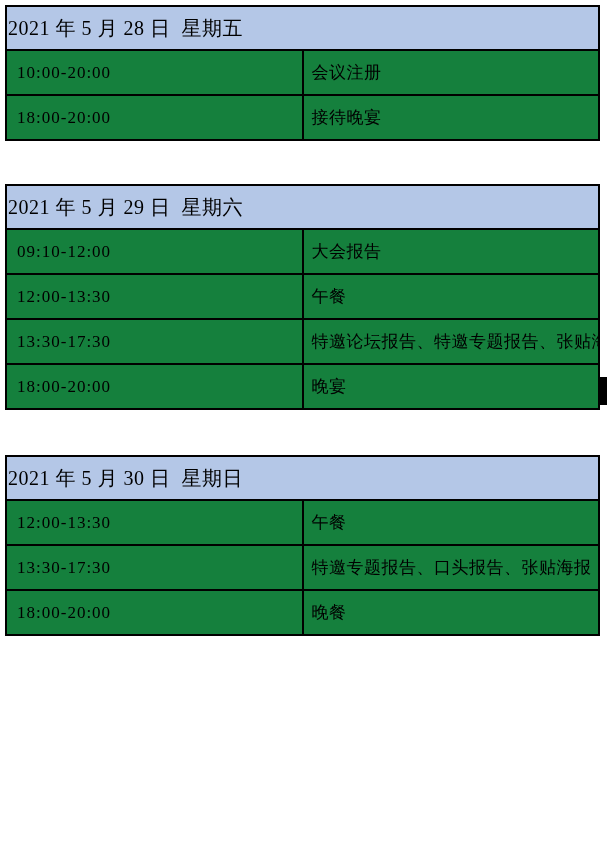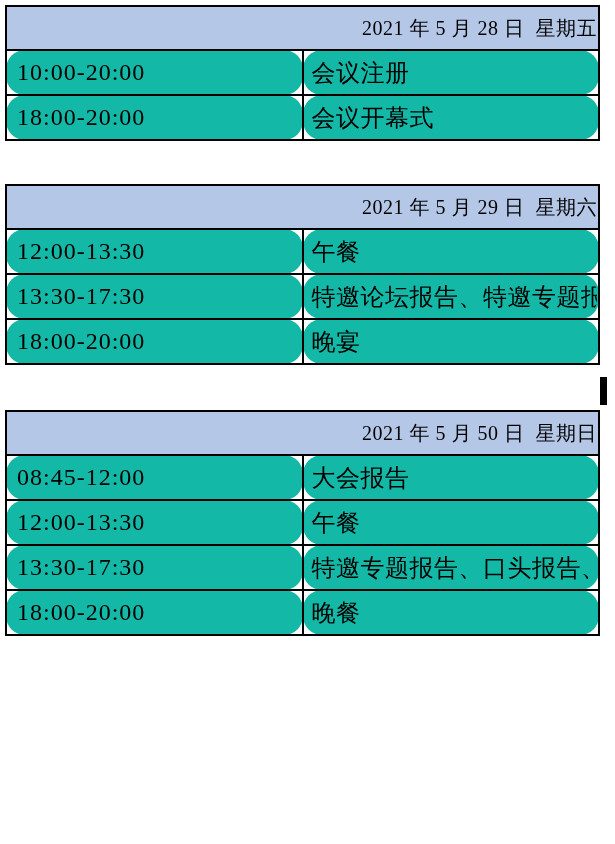--- a/index.html
+++ b/index.html
@@ -29,33 +29,32 @@
   #tables table.day-table:nth-of-type(1) { margin-bottom: 43px; }
   #tables table.day-table:nth-of-type(2) { margin-bottom: 45px; }
   table.day-table, table.day-table th, table.day-table td {
     border: 2px solid #000000;
   }
   th.day-header {
     background: var(--header-bg, #B4C7E7);
     height: 40px;
     font-size: 20px;
     font-weight: normal;
-    text-align: right;
+    text-align: left;
     vertical-align: middle;
     white-space: pre;
     letter-spacing: 0.5px;
   }
   td {
     height: 43px;
-    font-size: 24px;
+    font-size: 17px;
     vertical-align: middle;
-    background: #14b8a6;
+    background: #15803d;
     overflow: hidden;
     white-space: nowrap;
-    border-radius: 19px;
   }
   td.time {
     width: 223px;
     padding: 0 0 0 10px;
     letter-spacing: 1px;
   }
   td.event {
     padding: 0 15px 0 8px;
     letter-spacing: 0.5px;
   }
@@ -80,60 +79,60 @@
       </tr>
     </thead>
     <tbody>
 
     <tr>
         <td class="time">10:00-20:00</td>
         <td class="event">会议注册</td>
       </tr>
           <tr>
         <td class="time">18:00-20:00</td>
-        <td class="event">会议开幕式</td>
+        <td class="event">接待晚宴</td>
       </tr>
         </tbody>
   </table>
 
   <table class="day-table">
     <thead>
       <tr>
         <th class="day-header" colspan="2">2021 年 5 月 29 日  星期六</th>
       </tr>
     </thead>
     <tbody>
 
+          <tr>
+        <td class="time">09:10-12:00</td>
+        <td class="event">大会报告</td>
+      </tr>
           <tr>
         <td class="time">12:00-13:30</td>
         <td class="event">午餐</td>
       </tr>
           <tr>
         <td class="time">13:30-17:30</td>
         <td class="event">特邀论坛报告、特邀专题报告、张贴海报</td>
       </tr>
           <tr>
         <td class="time">18:00-20:00</td>
         <td class="event">晚宴</td>
       </tr>
         </tbody>
   </table>
 
   <table class="day-table">
     <thead>
       <tr>
-        <th class="day-header" colspan="2">2021 年 5 月 50 日  星期日</th>
+        <th class="day-header" colspan="2">2021 年 5 月 30 日  星期日</th>
       </tr>
     </thead>
     <tbody>
 
-    <tr>
-        <td class="time">08:45-12:00</td>
-        <td class="event">大会报告</td>
-      </tr>
           <tr>
         <td class="time">12:00-13:30</td>
         <td class="event">午餐</td>
       </tr>
           <tr>
         <td class="time">13:30-17:30</td>
         <td class="event">特邀专题报告、口头报告、张贴海报</td>
       </tr>
           <tr>
         <td class="time">18:00-20:00</td>

